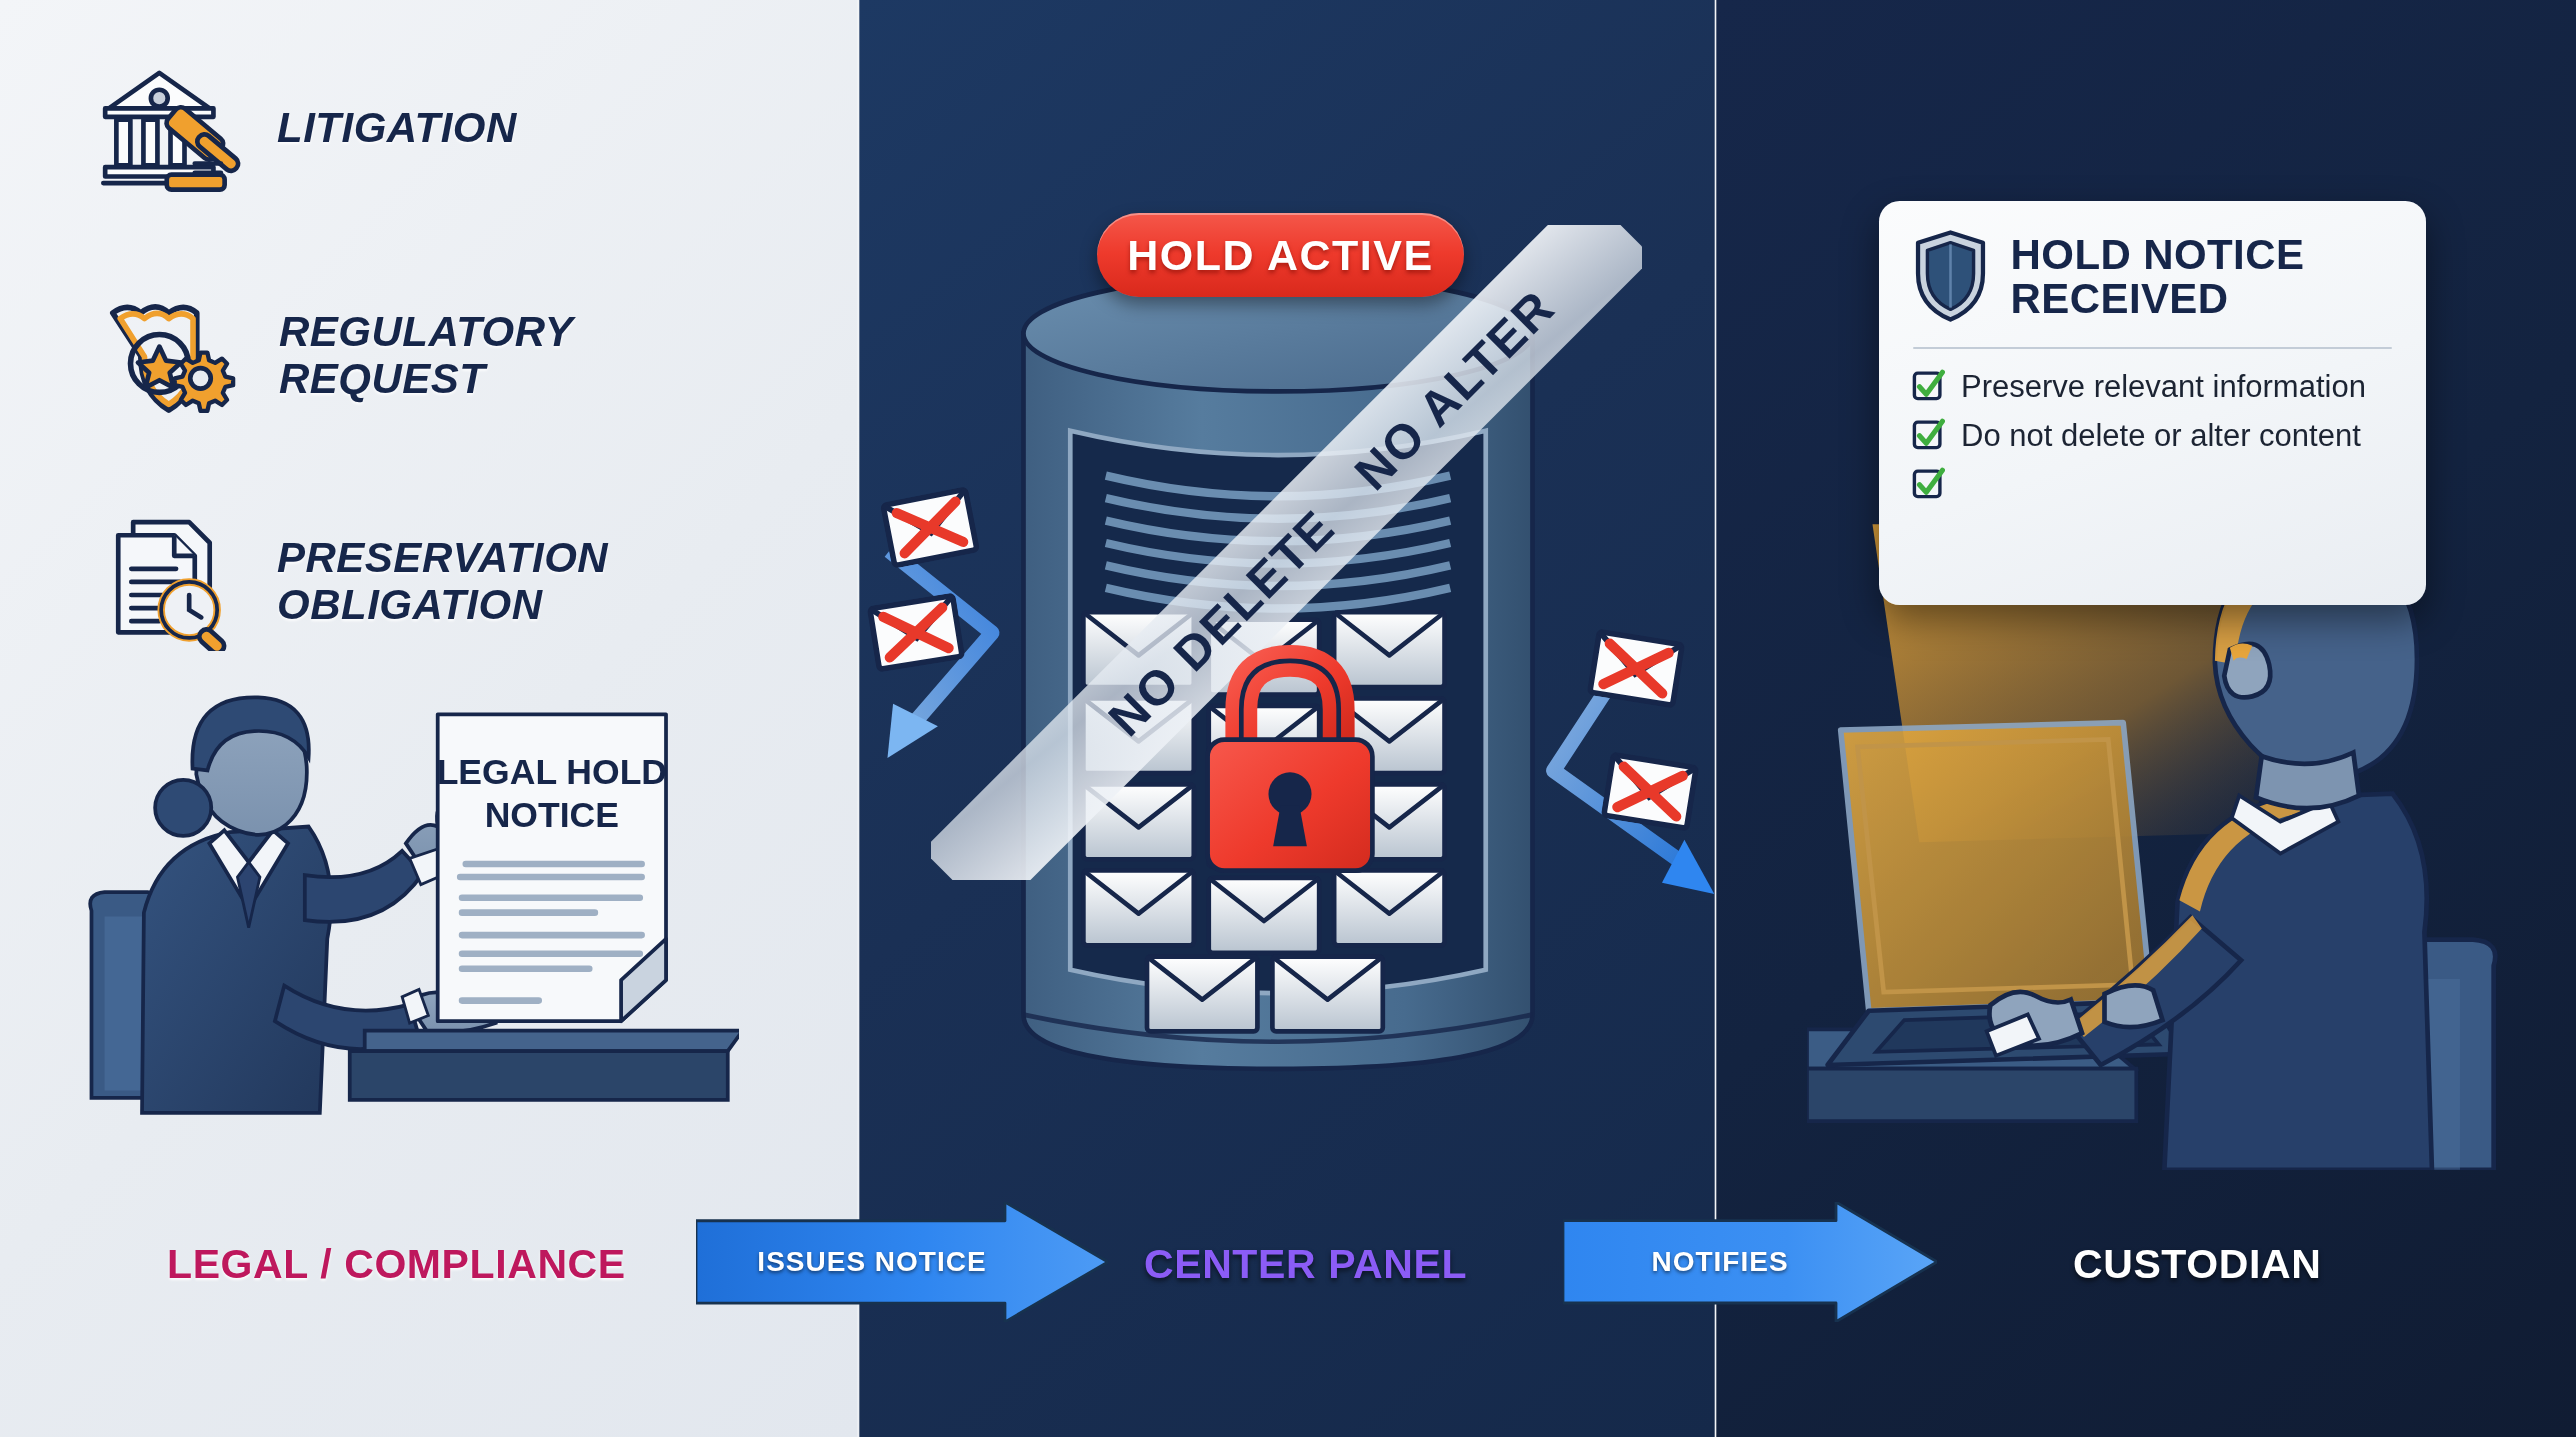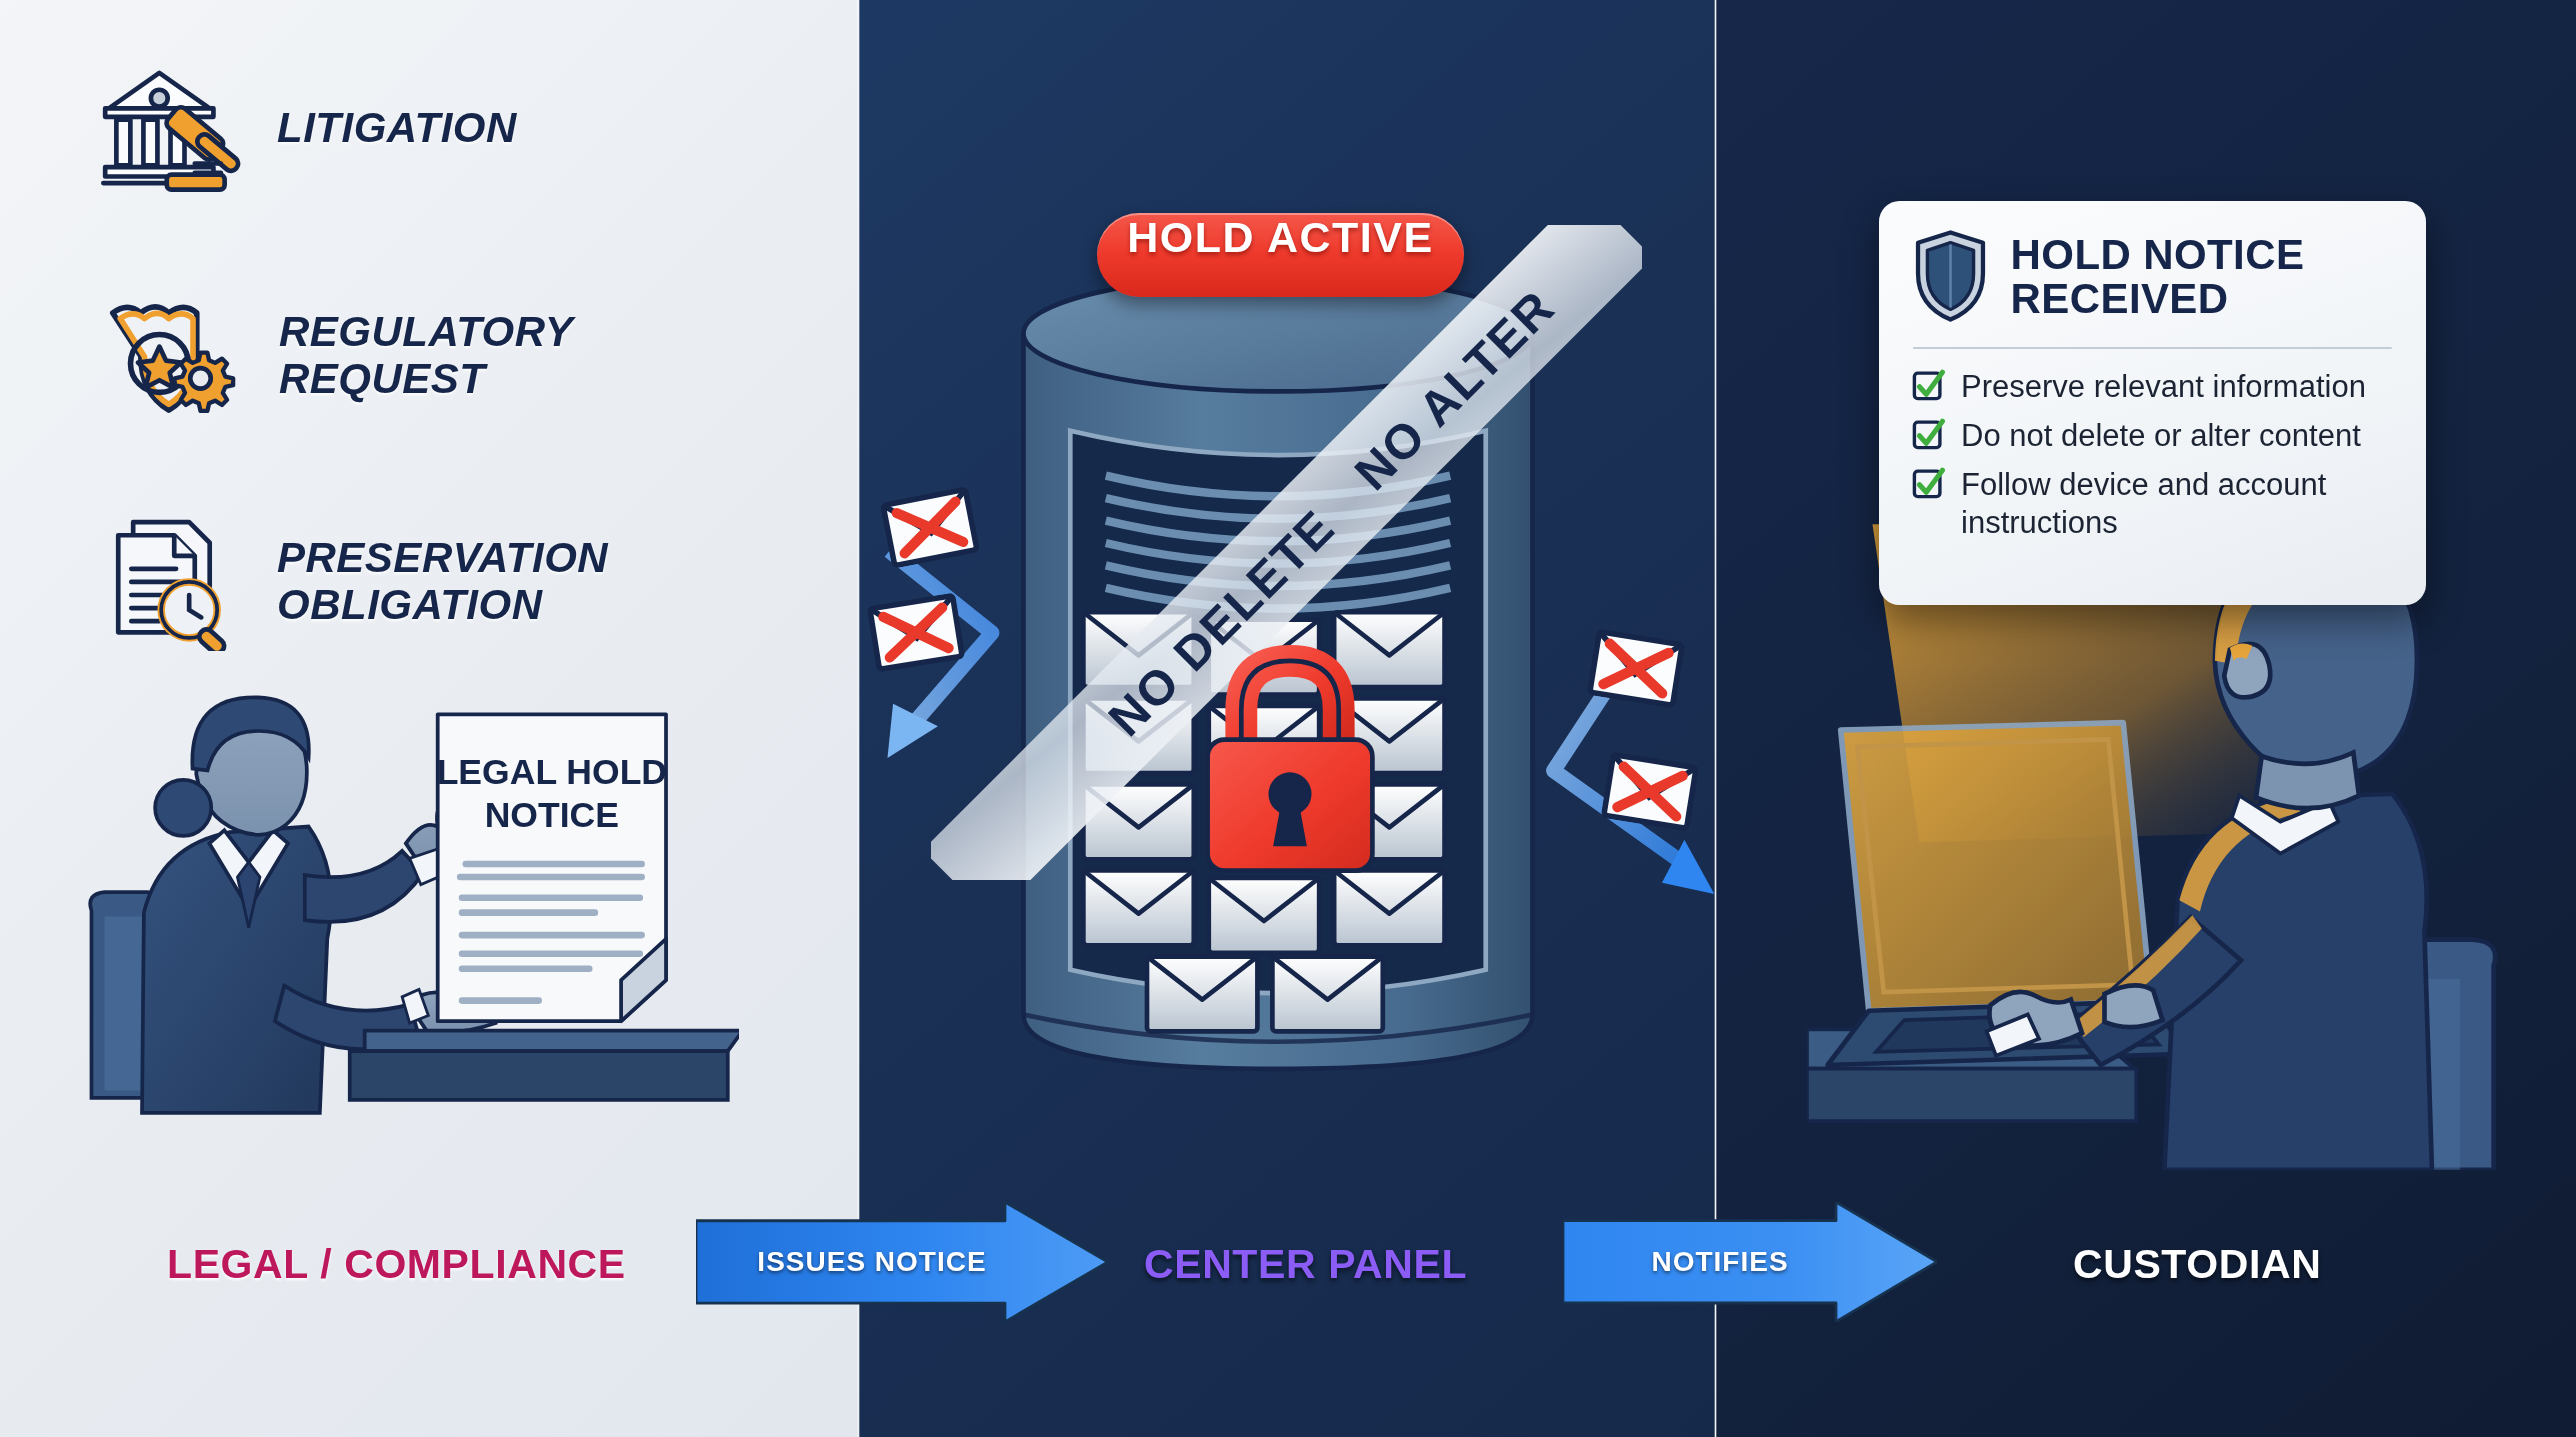--- a/index.html
+++ b/index.html
@@ -22,21 +22,21 @@
   #bullet-1{left:92px;top:285px;}
   #bullet-2{left:90px;top:511px;}
 
   
   #legal-officer{position:absolute;left:84px;top:688px;width:655px;height:468px;}
 
   
   #hold-active-badge{position:absolute;left:1097px;top:213px;width:367px;height:84px;border-radius:45px;
       background:linear-gradient(180deg,#f4574a 0%,#ee3a2c 48%,#d9291c 100%);
       box-shadow:0 7.5px 17px rgba(0,0,0,.40), inset 0 1.9px 0 rgba(255,255,255,.35);
-      display:flex;align-items:flex-start;justify-content:center;z-index:6;}
+      display:flex;align-items:center;justify-content:center;z-index:6;}
   #hold-active-badge span{color:#fff;font-size:43px;font-weight:bold;letter-spacing:1.5px;
       text-shadow:0 2.8px 4.7px rgba(120,10,0,.55);}
 
   #archive-cyl{position:absolute;left:1016px;top:262px;width:524px;height:824px;z-index:3;}
   #no-delete-band{position:absolute;left:931px;top:225px;width:711px;height:655px;z-index:5;pointer-events:none;}
   #red-lock{position:absolute;left:1187px;top:629px;width:206px;height:253px;z-index:7;}
 
   .mailx{position:absolute;z-index:6;}
   #mailx-0{left:885px;top:494px;width:90px;height:67px;transform:rotate(-11deg);}
   #mailx-1{left:871px;top:599px;width:90px;height:67px;transform:rotate(-9deg);}
@@ -459,21 +459,20 @@
       <span class="ctxt">Do not delete or alter content</span>
     </div>
 
     <div class="check-row">
       <span style="flex:0 0 auto;">
         <svg viewBox="0 0 40 40" width="34" height="34">
           <rect x="4" y="6" width="30" height="30" rx="4" fill="none" stroke="#16264a" stroke-width="4"></rect>
           <path d="M10 22 L18 31 L37 5" fill="none" stroke="#3fae3f" stroke-width="6" stroke-linecap="round" stroke-linejoin="round"></path>
         </svg>
       </span>
-      <span class="ctxt">Follow device and account instructions</span>
     </div>
   </div>
 
   <div class="foot-label" id="foot-legal">LEGAL / COMPLIANCE</div>
 
   <div class="flow-arrow" id="arrow-1">
     <svg viewBox="0 0 440 128" preserveAspectRatio="none">
       <defs>
           <linearGradient id="fa1" x1="0" y1="0" x2="1" y2="0">
         <stop offset="0" stop-color="#1f6fd8"></stop>

